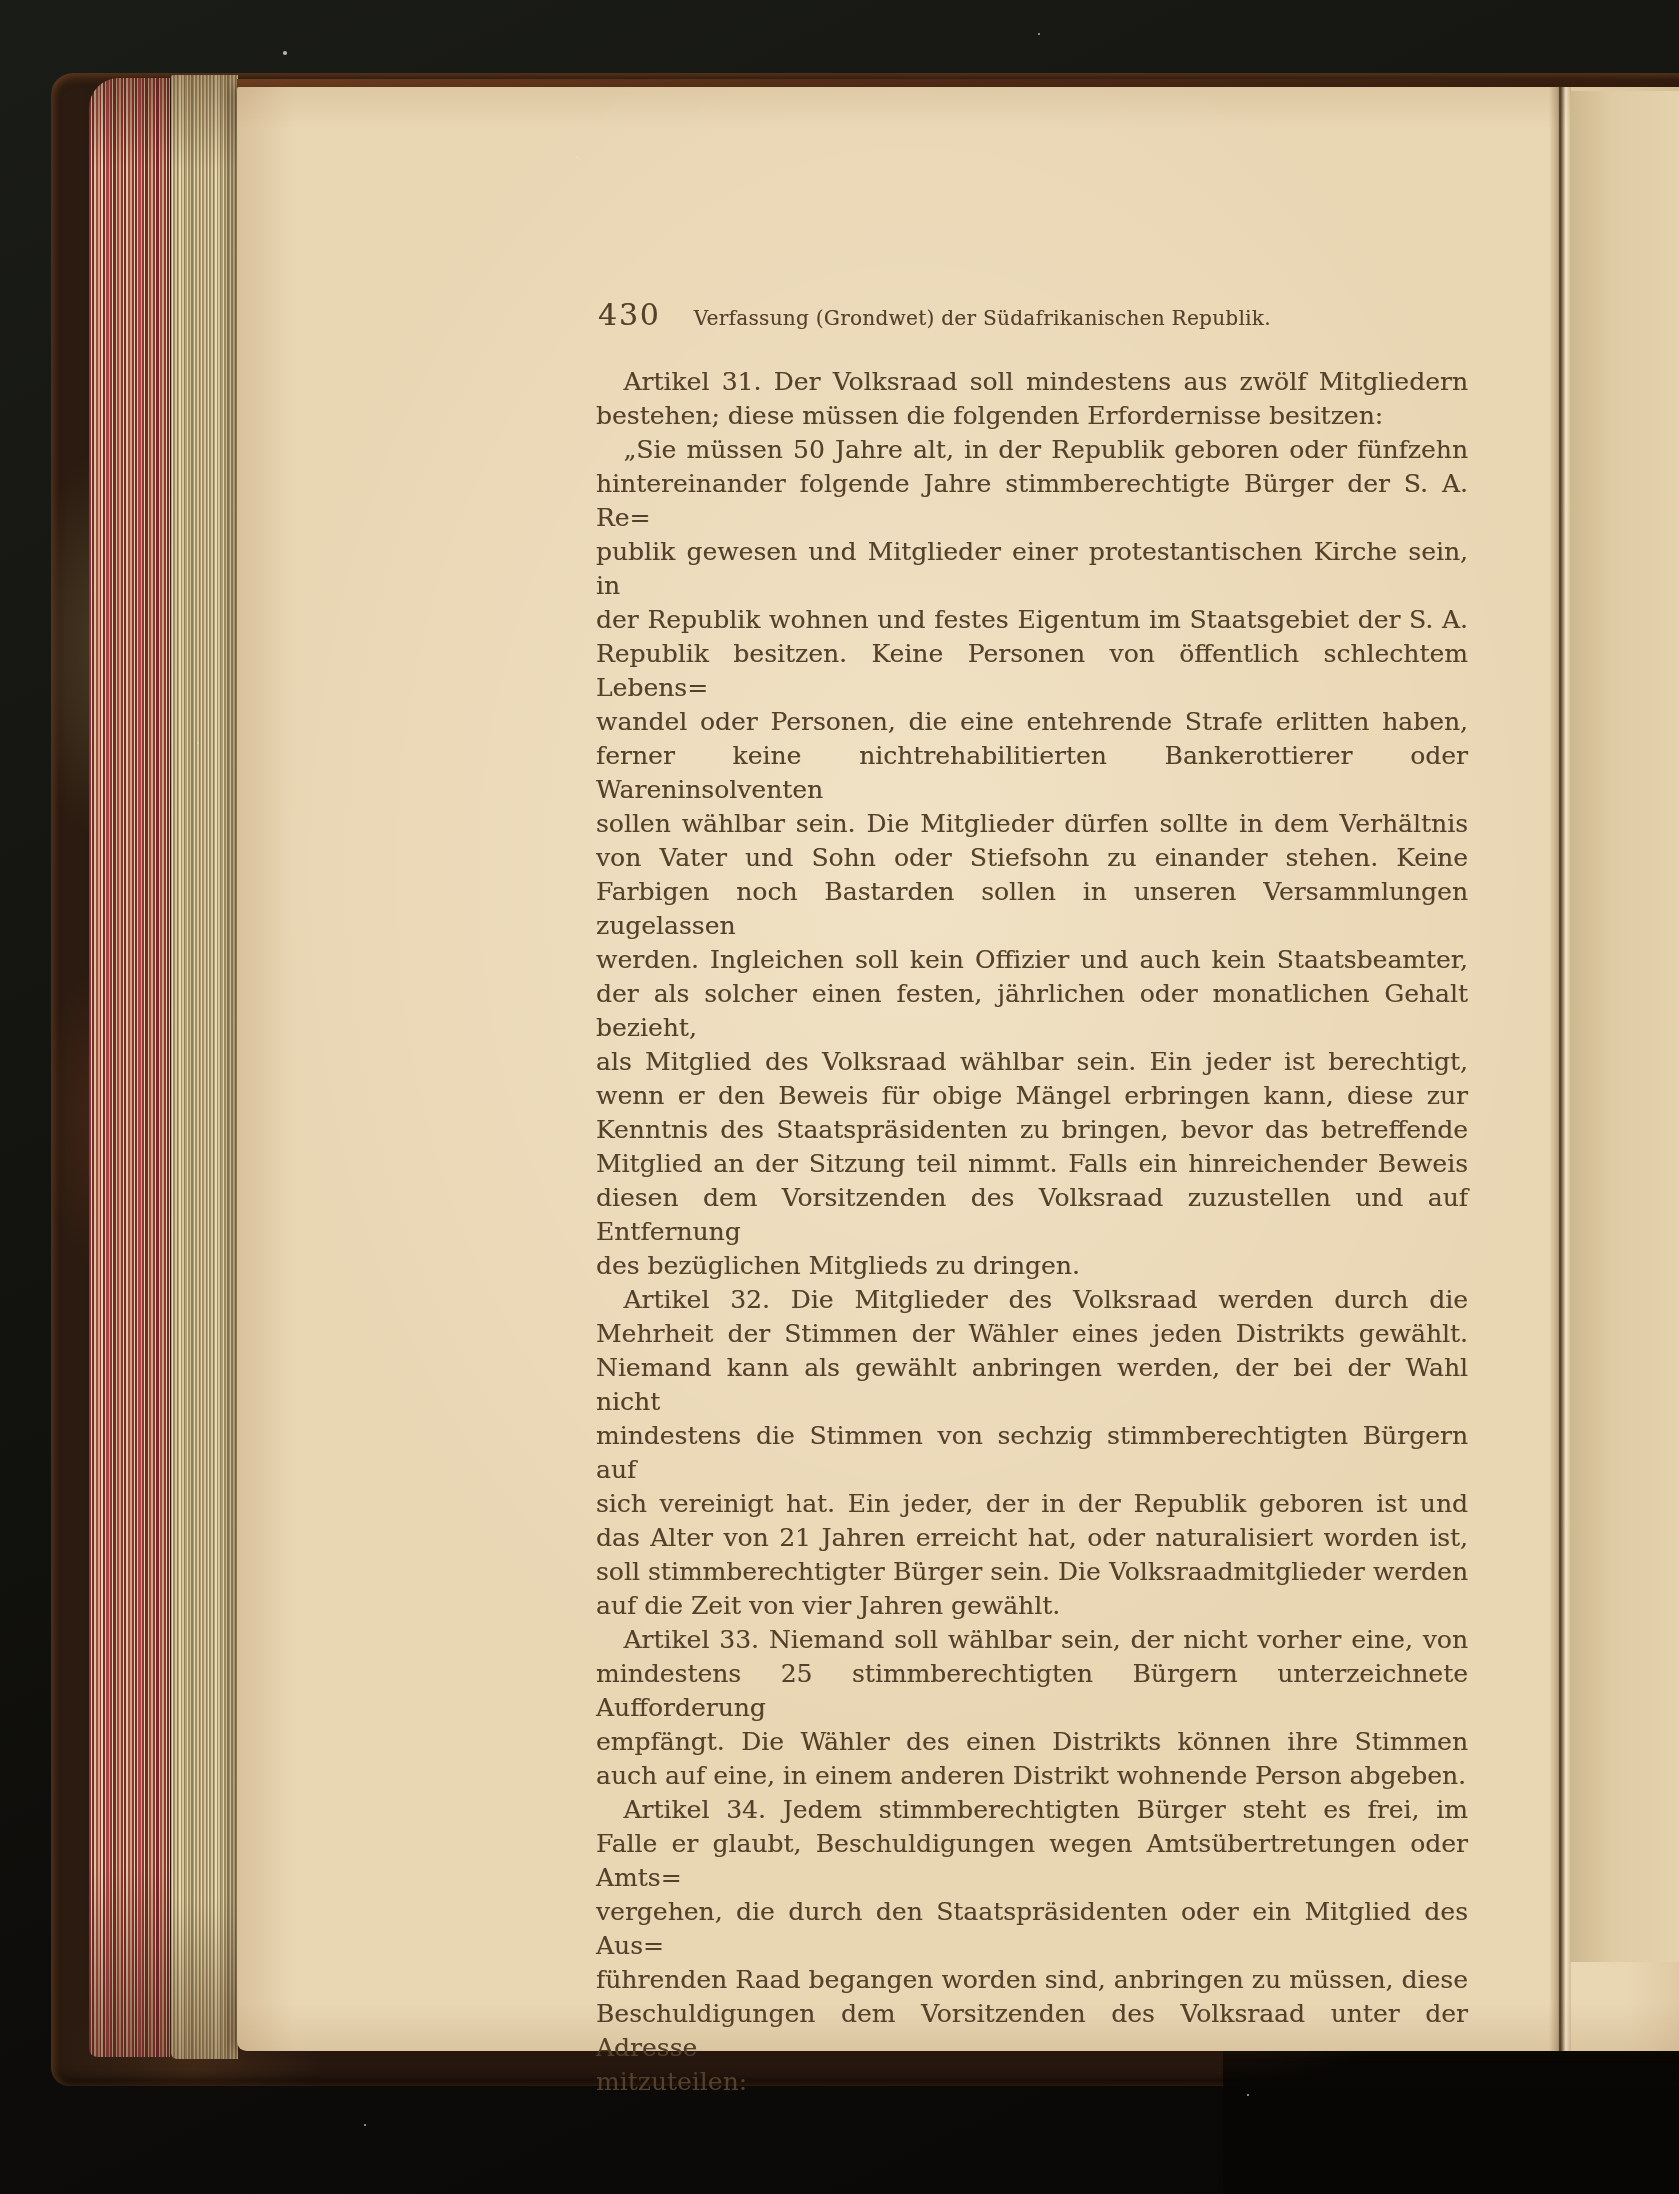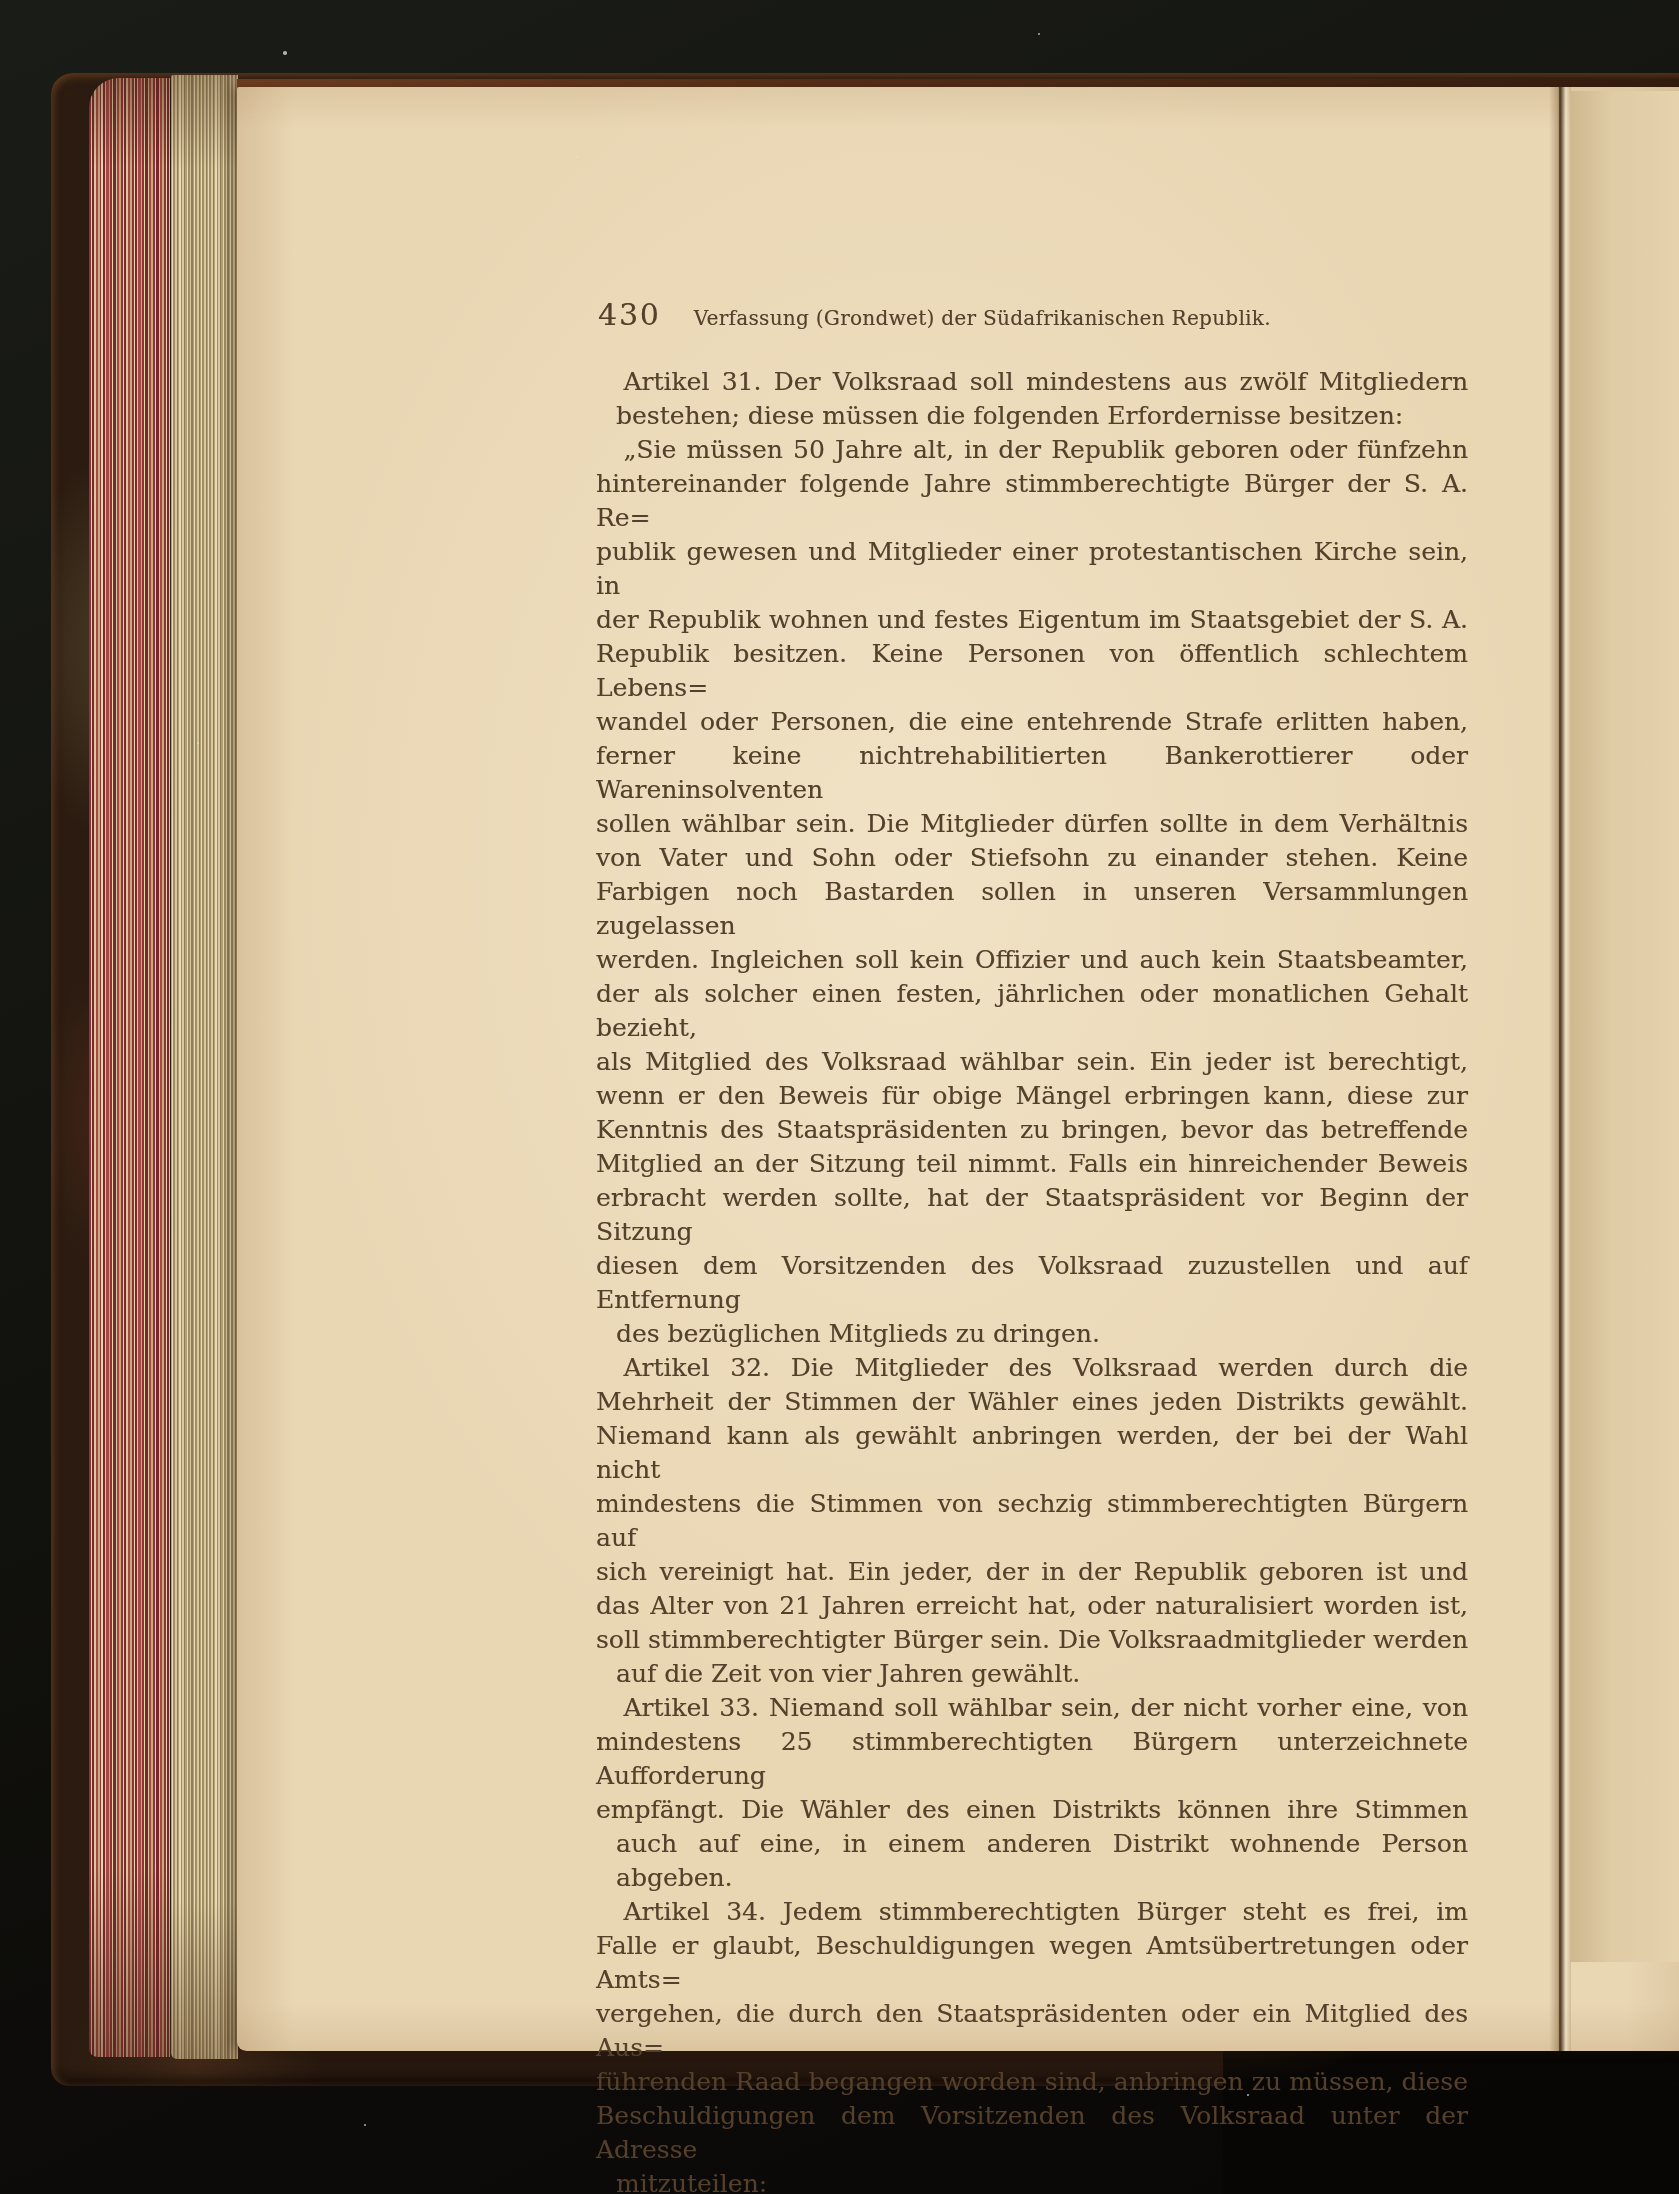--- a/index.html
+++ b/index.html
@@ -83,21 +83,21 @@
   .header-title{font-size:20px;margin-left:33px;letter-spacing:0.3px;}
 
   .text-body{
     position:absolute;left:359px;top:278px;width:872px;
     font-size:25px;line-height:34px;
     color:var(--ink-brown,#54402b);
     text-shadow:0.3px 0.3px 0.5px rgba(60,40,25,.35);
   }
   .line{text-align:justify;text-align-last:justify;}
   .line.para-first{text-indent:27.4px;}
-  .line.para-last{text-align-last:left;margin-left:20px;}
+  .line.para-last{text-align-last:left;}
 
   
   .gutter{
     position:absolute;left:1549px;top:87px;width:21.5px;height:1964px;
     background:linear-gradient(90deg, rgba(115,85,48,0) 0%, rgba(115,85,48,.38) 40%, rgba(66,46,26,.72) 57%, rgba(246,236,212,.55) 76%, rgba(150,120,80,.28) 100%);
   }
   .crease-line{position:absolute;left:1559px;top:87px;width:1.8px;height:1964px;background:rgba(75,55,30,.8);}
   .facing-page{
     position:absolute;left:1570px;top:91px;width:110px;height:1871px;
     background:linear-gradient(90deg,var(--paper-shadow,#cdb88f) 0px,#dfcba4 42px,#e5d3ae 100%);
@@ -133,21 +133,20 @@
         <div class="line">ferner keine nichtrehabilitierten Bankerottierer oder Wareninsolventen</div>
         <div class="line">sollen wählbar sein.  Die Mitglieder dürfen sollte in dem Verhältnis</div>
         <div class="line">von Vater und Sohn oder Stiefsohn zu einander stehen.  Keine</div>
         <div class="line">Farbigen noch Bastarden sollen in unseren Versammlungen zugelassen</div>
         <div class="line">werden.  Ingleichen soll kein Offizier und auch kein Staatsbeamter,</div>
         <div class="line">der als solcher einen festen, jährlichen oder monatlichen Gehalt bezieht,</div>
         <div class="line">als Mitglied des Volksraad wählbar sein.  Ein jeder ist berechtigt,</div>
         <div class="line">wenn er den Beweis für obige Mängel erbringen kann, diese zur</div>
         <div class="line">Kenntnis des Staatspräsidenten zu bringen, bevor das betreffende</div>
         <div class="line">Mitglied an der Sitzung teil nimmt.  Falls ein hinreichender Beweis</div>
-        <div class="line">erbracht werden sollte, hat der Staatspräsident vor Beginn der Sitzung</div>
         <div class="line">diesen dem Vorsitzenden des Volksraad zuzustellen und auf Entfernung</div>
         <div class="line para-last">des bezüglichen Mitglieds zu dringen.</div>
         <div class="line para-first">Artikel 32.  Die Mitglieder des Volksraad werden durch die</div>
         <div class="line">Mehrheit der Stimmen der Wähler eines jeden Distrikts gewählt.</div>
         <div class="line">Niemand kann als gewählt anbringen werden, der bei der Wahl nicht</div>
         <div class="line">mindestens die Stimmen von sechzig stimmberechtigten Bürgern auf</div>
         <div class="line">sich vereinigt hat.  Ein jeder, der in der Republik geboren ist und</div>
         <div class="line">das Alter von 21 Jahren erreicht hat, oder naturalisiert worden ist,</div>
         <div class="line">soll stimmberechtigter Bürger sein.  Die Volksraadmitglieder werden</div>
         <div class="line para-last">auf die Zeit von vier Jahren gewählt.</div>

